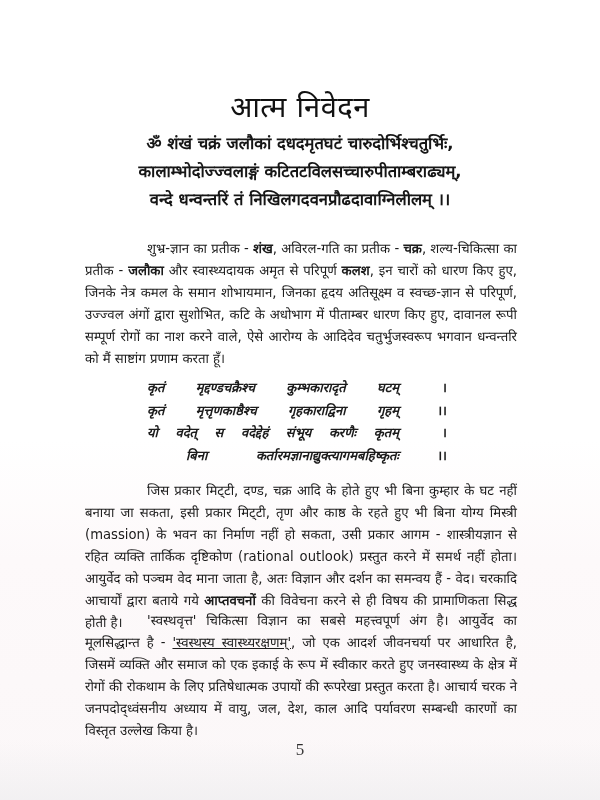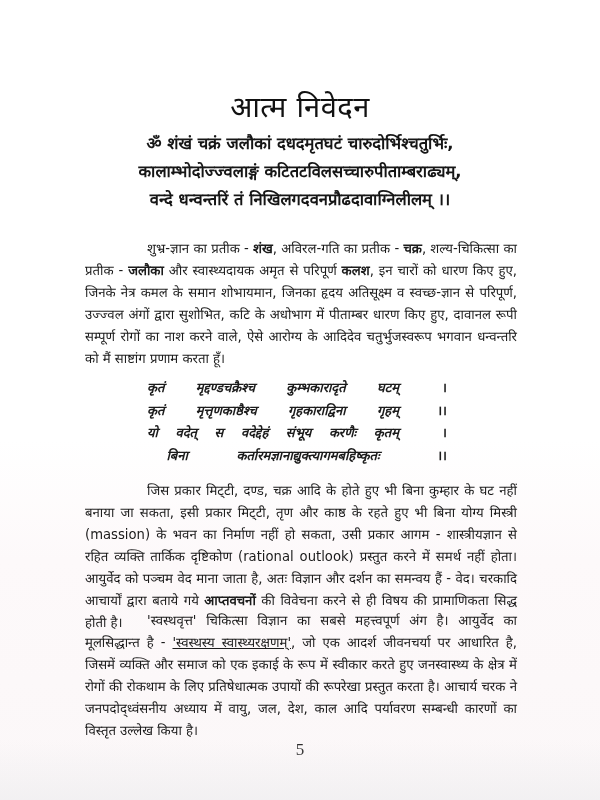--- a/index.html
+++ b/index.html
@@ -83,21 +83,21 @@
       display: flex;
       justify-content: space-between;
       width: 252px;
     }
     .verse .vrow .danda {
       font-style: normal;
       width: 24px;
       text-align: right;
     }
     .verse .vrow.wide .words {
-      justify-content: center;
+      justify-content: flex-end;
     }
     .verse .vrow.wide .w1 { width: 70px; display: inline-block; }
     .p2 { top: 480px; }
     .p3 { top: 610px; }
     .b { font-weight: bold; }
     .quote-bold { font-weight: normal; }
     .underlined-italic {
       text-decoration: underline;
     }
     .page-number {

